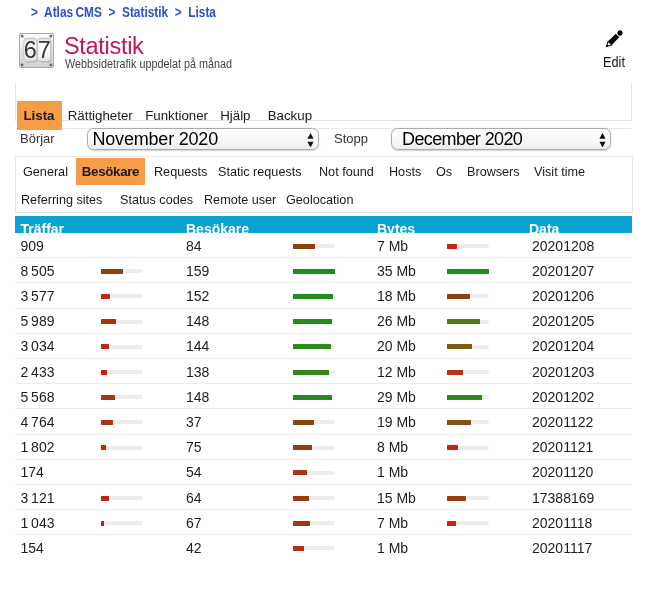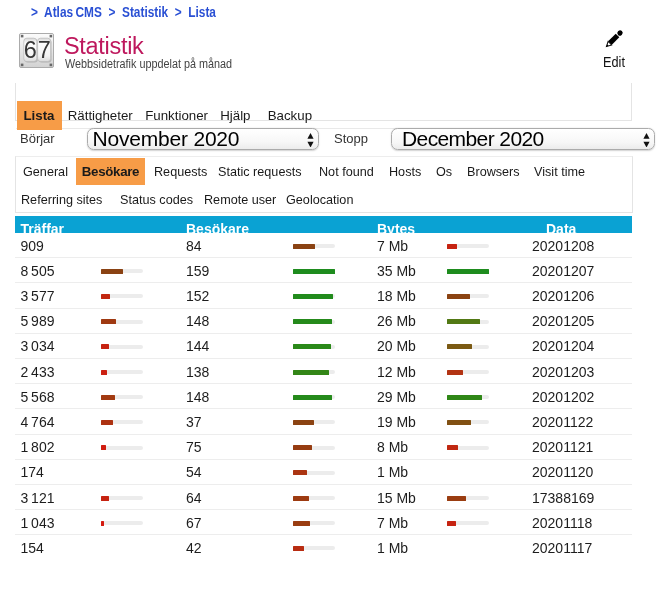--- a/index.html
+++ b/index.html
@@ -20,39 +20,39 @@
 .tabs1 { position:absolute; left:0; top:0; right:0; height:28px; border-bottom:1px solid #e9e9e9;margin-top:18px; }
 .tab { position:absolute; top:0; height:29px; line-height:29px; font-size:13.3px; color:#1a1a1a; white-space:nowrap; }
 .tab.active { background:#f79c47; font-weight:700; text-align:center; }
 
 
 .lbl-borjar { position:absolute; left:20px; top:131px; font-size:13px; color:#333; }
 .lbl-stopp  { position:absolute; left:334px; top:131px; font-size:13px; color:#333; }
 .sel { position:absolute; top:128px; height:22px; border:1px solid #ababab; border-radius:6.5px;
   background:linear-gradient(#ffffff, #f7f7f7 65%, #ececec);
   box-shadow:0 0.5px 1.5px rgba(0,0,0,.18);
-  font-size:21px; color:#000; line-height:20.5px; white-space:nowrap; letter-spacing:-0.2px; }
+  font-size:18px; color:#000; line-height:20.5px; white-space:nowrap; letter-spacing:-0.2px; }
 .sel .arr { position:absolute; right:4px; top:3.5px; width:7px; height:14.5px; }
 
 
 .tabbar2 { position:absolute; left:15px; top:156px; width:618px; height:57px;
   border:1px solid #e4e4e4; border-top:1px solid #ededed; }
 .tab2 { position:absolute; height:27px; line-height:27px; font-size:13.3px; color:#1a1a1a; white-space:nowrap; transform:scaleX(0.95); transform-origin:0 50%; }
 .tab2.active { transform:none; }
 .tab2.active { background:#f79c47; font-weight:700; text-align:center; letter-spacing:-0.3px; }
 
 
 .table { position:absolute; left:15px; top:216px; width:617px; }
 .thead { position:relative; height:17px; background:#0aa2d3; color:#fff; font-weight:700; font-size:14px; }
 .thead span { position:absolute; top:5px; }
 .tr { position:relative; height:25.21px; border-bottom:1px solid #ededed; font-size:14px; color:#1d1d1d;text-align:center; }
 .tr:last-child { border-bottom:none; }
 .c { position:absolute; top:4.5px; }
 .c1 { left:5.5px; } .c2 { left:171px; } .c3 { left:362px; } .c4 { left:517px; }
-.h1 { left:5.5px; } .h2 { left:171px; } .h3 { left:362px; } .h4 { left:531px; }
+.h1 { left:5.5px; } .h2 { left:171px; } .h3 { left:362px; } .h4 { left:514px; }
 .cb { position:absolute; top:10.5px; width:42px; height:5px; }
 .cb1 { left:86px; } .cb2 { left:277.5px; } .cb3 { left:432px; }
 .bar { position:absolute; left:0; top:0; width:42px; height:5px; }
 .bar:before { content:""; position:absolute; left:0; right:0; top:0.5px; height:4px; background:#ececec; border-radius:2px; }
 .bar .f { position:absolute; left:0; top:0; height:5px; border-radius:0.5px; }
 </style></head>
 <body>
 <div class="crumbs">&gt;&nbsp; Atlas CMS&nbsp; &gt;&nbsp; Statistik&nbsp; &gt;&nbsp; Lista</div>
 
 <div class="hicon">
@@ -110,21 +110,21 @@
 </div>
 
 <div class="lbl-borjar">Börjar</div>
 <div class="sel" style="left:86.5px; width:232.5px; padding-left:5px;">November 2020
   <svg class="arr" viewBox="0 0 7 14.5">
       <path d="M3.5 0 L6.6 5.8 H0.4 Z" fill="#111"></path>
       <path d="M3.5 14.5 L0.4 8.7 H6.6 Z" fill="#111"></path>
     </svg>
 </div>
 <div class="lbl-stopp">Stopp</div>
-<div class="sel" style="left:391px; width:264px; padding-left:10px; letter-spacing:-0.6px;">December 2020
+<div class="sel" style="left:391px; width:220px; padding-left:10px; letter-spacing:-0.6px;">December 2020
   <svg class="arr" viewBox="0 0 7 14.5">
       <path d="M3.5 0 L6.6 5.8 H0.4 Z" fill="#111"></path>
       <path d="M3.5 14.5 L0.4 8.7 H6.6 Z" fill="#111"></path>
     </svg>
 </div>
 
 <div class="tabbar2">
   <span class="tab2" style="left:6.5px; top:1px;">General</span>
   <span class="tab2 active" style="left:59.7px; top:0.5px; width:69.6px;">Besökare</span>
   <span class="tab2" style="left:137.7px; top:1px;">Requests</span>

